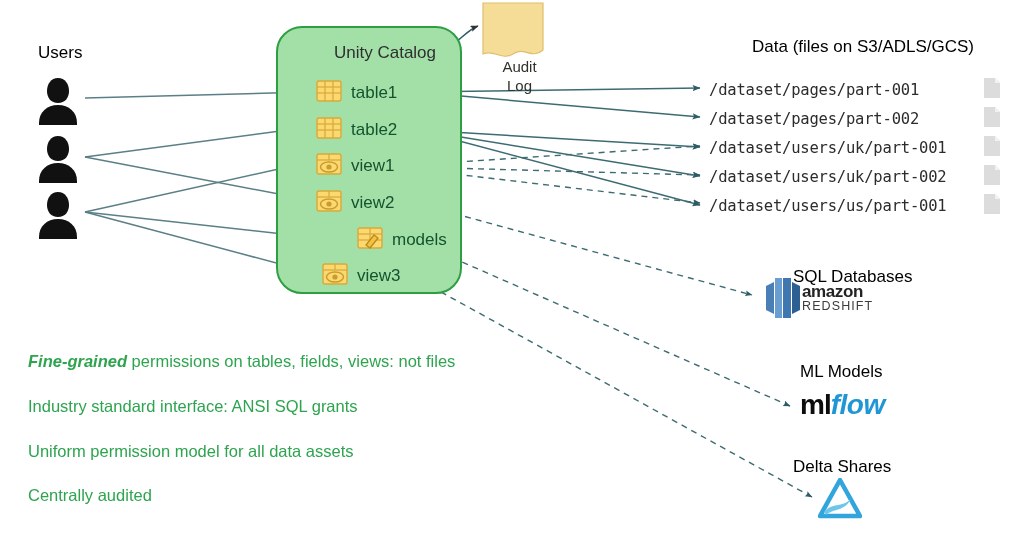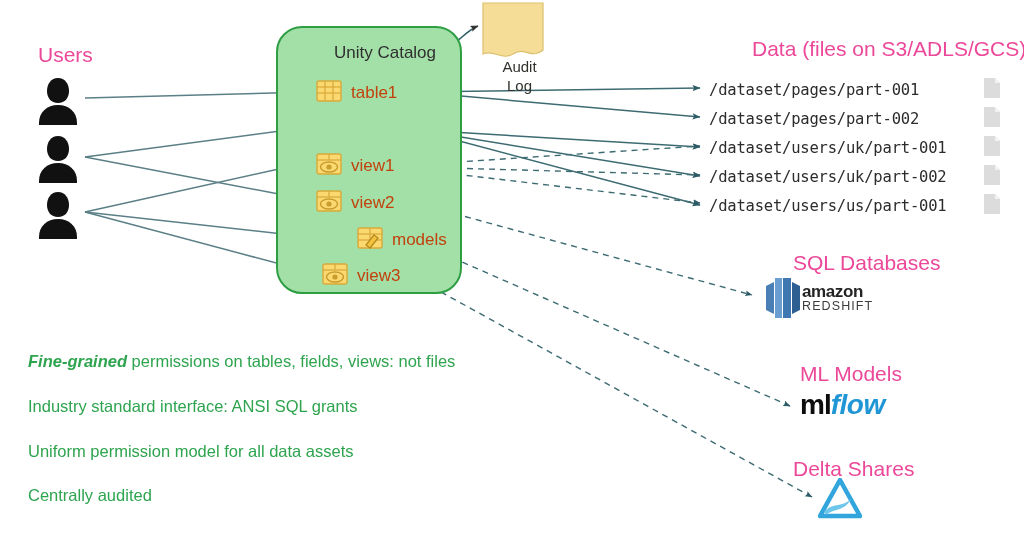--- a/index.html
+++ b/index.html
@@ -29,22 +29,22 @@
     height: 533px;
     pointer-events: none;
   }
   .txt {
     position: absolute;
     white-space: nowrap;
     line-height: 1;
   }
   
   .hdr {
-    font-size: 21px;
-    color: #ec4899;
+    font-size: 17px;
+    color: #000000;
     font-family: "Liberation Sans", sans-serif;
   }
   
   .catalog-box {
     position: absolute;
     left: 276px;
     top: 26px;
     width: 186px;
     height: 268px;
     background: #a3e0a8;
@@ -64,21 +64,21 @@
   .cat-item {
     position: absolute;
     left: 316px;
     height: 30px;
     display: flex;
     align-items: center;
     gap: 9px;
   }
   .cat-label {
     font-size: 17px;
-    color: #c2410c;
+    color: #14532d;
     font-family: "Liberation Sans", sans-serif;
   }
   
   .audit-note {
     position: absolute;
     left: 482px;
     top: 2px;
     width: 62px;
     height: 58px;
   }
@@ -261,20 +261,32 @@
         <rect x="1" y="3" width="24" height="20" rx="2" fill="#fbd870" stroke="#d8a93a" stroke-width="1.4"></rect>
         <line x1="1" y1="9" x2="25" y2="9" stroke="#d8a93a" stroke-width="1.2"></line>
         <line x1="1" y1="15" x2="25" y2="15" stroke="#d8a93a" stroke-width="1.2"></line>
         <line x1="9" y1="3" x2="9" y2="23" stroke="#d8a93a" stroke-width="1.2"></line>
         <line x1="17" y1="3" x2="17" y2="23" stroke="#d8a93a" stroke-width="1.2"></line>
       </svg>
     </span>
     <span class="cat-label">table1</span>
   </div>
 
+  <div class="cat-item" style="top:115px;">
+    <span>
+      <svg width="26" height="26" viewBox="0 0 26 26">
+        <rect x="1" y="3" width="24" height="20" rx="2" fill="#fbd870" stroke="#d8a93a" stroke-width="1.4"></rect>
+        <line x1="1" y1="9" x2="25" y2="9" stroke="#d8a93a" stroke-width="1.2"></line>
+        <line x1="1" y1="15" x2="25" y2="15" stroke="#d8a93a" stroke-width="1.2"></line>
+        <line x1="9" y1="3" x2="9" y2="23" stroke="#d8a93a" stroke-width="1.2"></line>
+        <line x1="17" y1="3" x2="17" y2="23" stroke="#d8a93a" stroke-width="1.2"></line>
+      </svg>
+    </span>
+    <span class="cat-label">table2</span>
+  </div>
 
   <div class="cat-item" style="top:151px;">
     <span>
       <svg width="26" height="26" viewBox="0 0 26 26">
         <rect x="1" y="3" width="24" height="20" rx="2" fill="#fbd870" stroke="#d8a93a" stroke-width="1.4"></rect>
         <line x1="1" y1="9" x2="25" y2="9" stroke="#d8a93a" stroke-width="1.2"></line>
         <line x1="13" y1="3" x2="13" y2="9" stroke="#d8a93a" stroke-width="1.2"></line>
         <ellipse cx="13" cy="16" rx="8.5" ry="5" fill="#fbd870" stroke="#c99c2e" stroke-width="1.5"></ellipse>
         <circle cx="13" cy="16" r="2.6" fill="#c99c2e"></circle>
       </svg>
@@ -373,21 +385,21 @@
       <path d="M11,0 L16,5 L11,5 Z" fill="#f2f2f2"></path>
     </svg>
   </div>
   <div class="file-ico" style="top:194px;">
     <svg width="16" height="20" viewBox="0 0 16 20">
       <path d="M0,0 L11,0 L16,5 L16,20 L0,20 Z" fill="#dcdcdc"></path>
       <path d="M11,0 L16,5 L11,5 Z" fill="#f2f2f2"></path>
     </svg>
   </div>
 
-  <div class="txt hdr" style="left:793px; top:252px;">SQL Databases</div>
+  <div class="txt hdr" style="left:793px; top:268px;">SQL Databases</div>
 
   <div class="redshift-wrap">
     <svg width="38" height="40" viewBox="0 0 38 40">
       <path d="M10,4 L10,36 L2,32 L2,8 Z" fill="#4a7fb5"></path>
       <path d="M28,4 L28,36 L36,32 L36,8 Z" fill="#2d5f93"></path>
       <rect x="11" y="0" width="7" height="40" fill="#6a9ed0"></rect>
       <rect x="19" y="0" width="8" height="40" fill="#3f77b0"></rect>
     </svg>
     <span class="redshift-text">
       <span class="rs-amazon">amazon</span>

